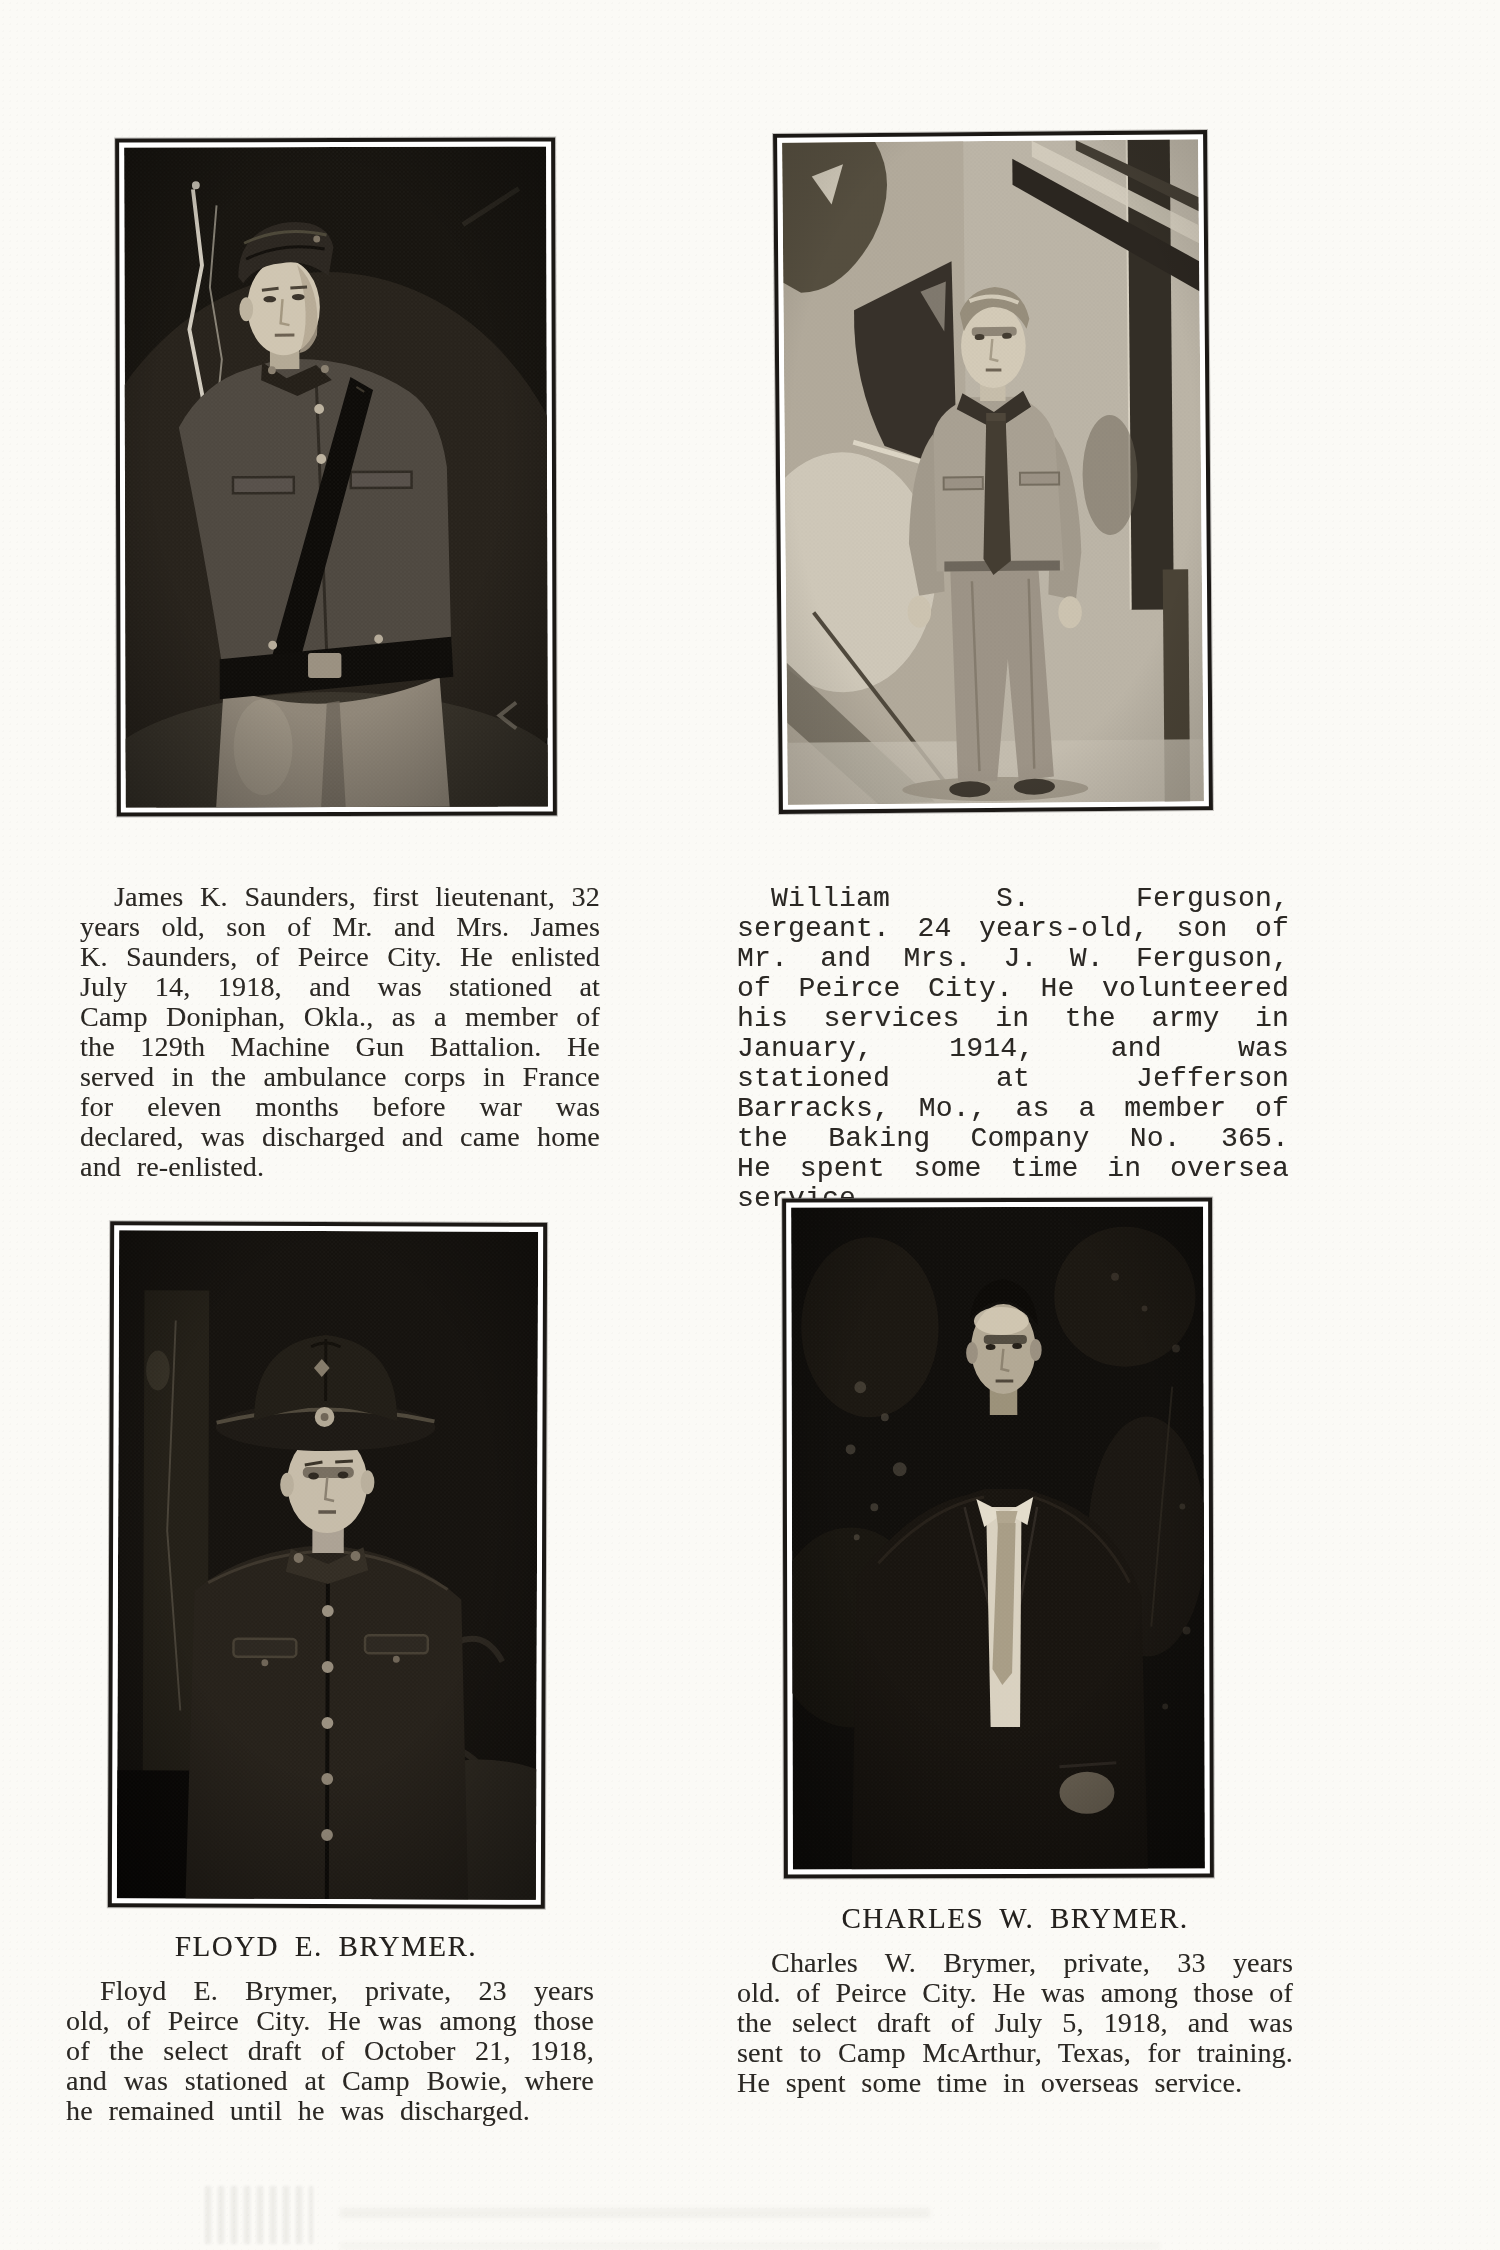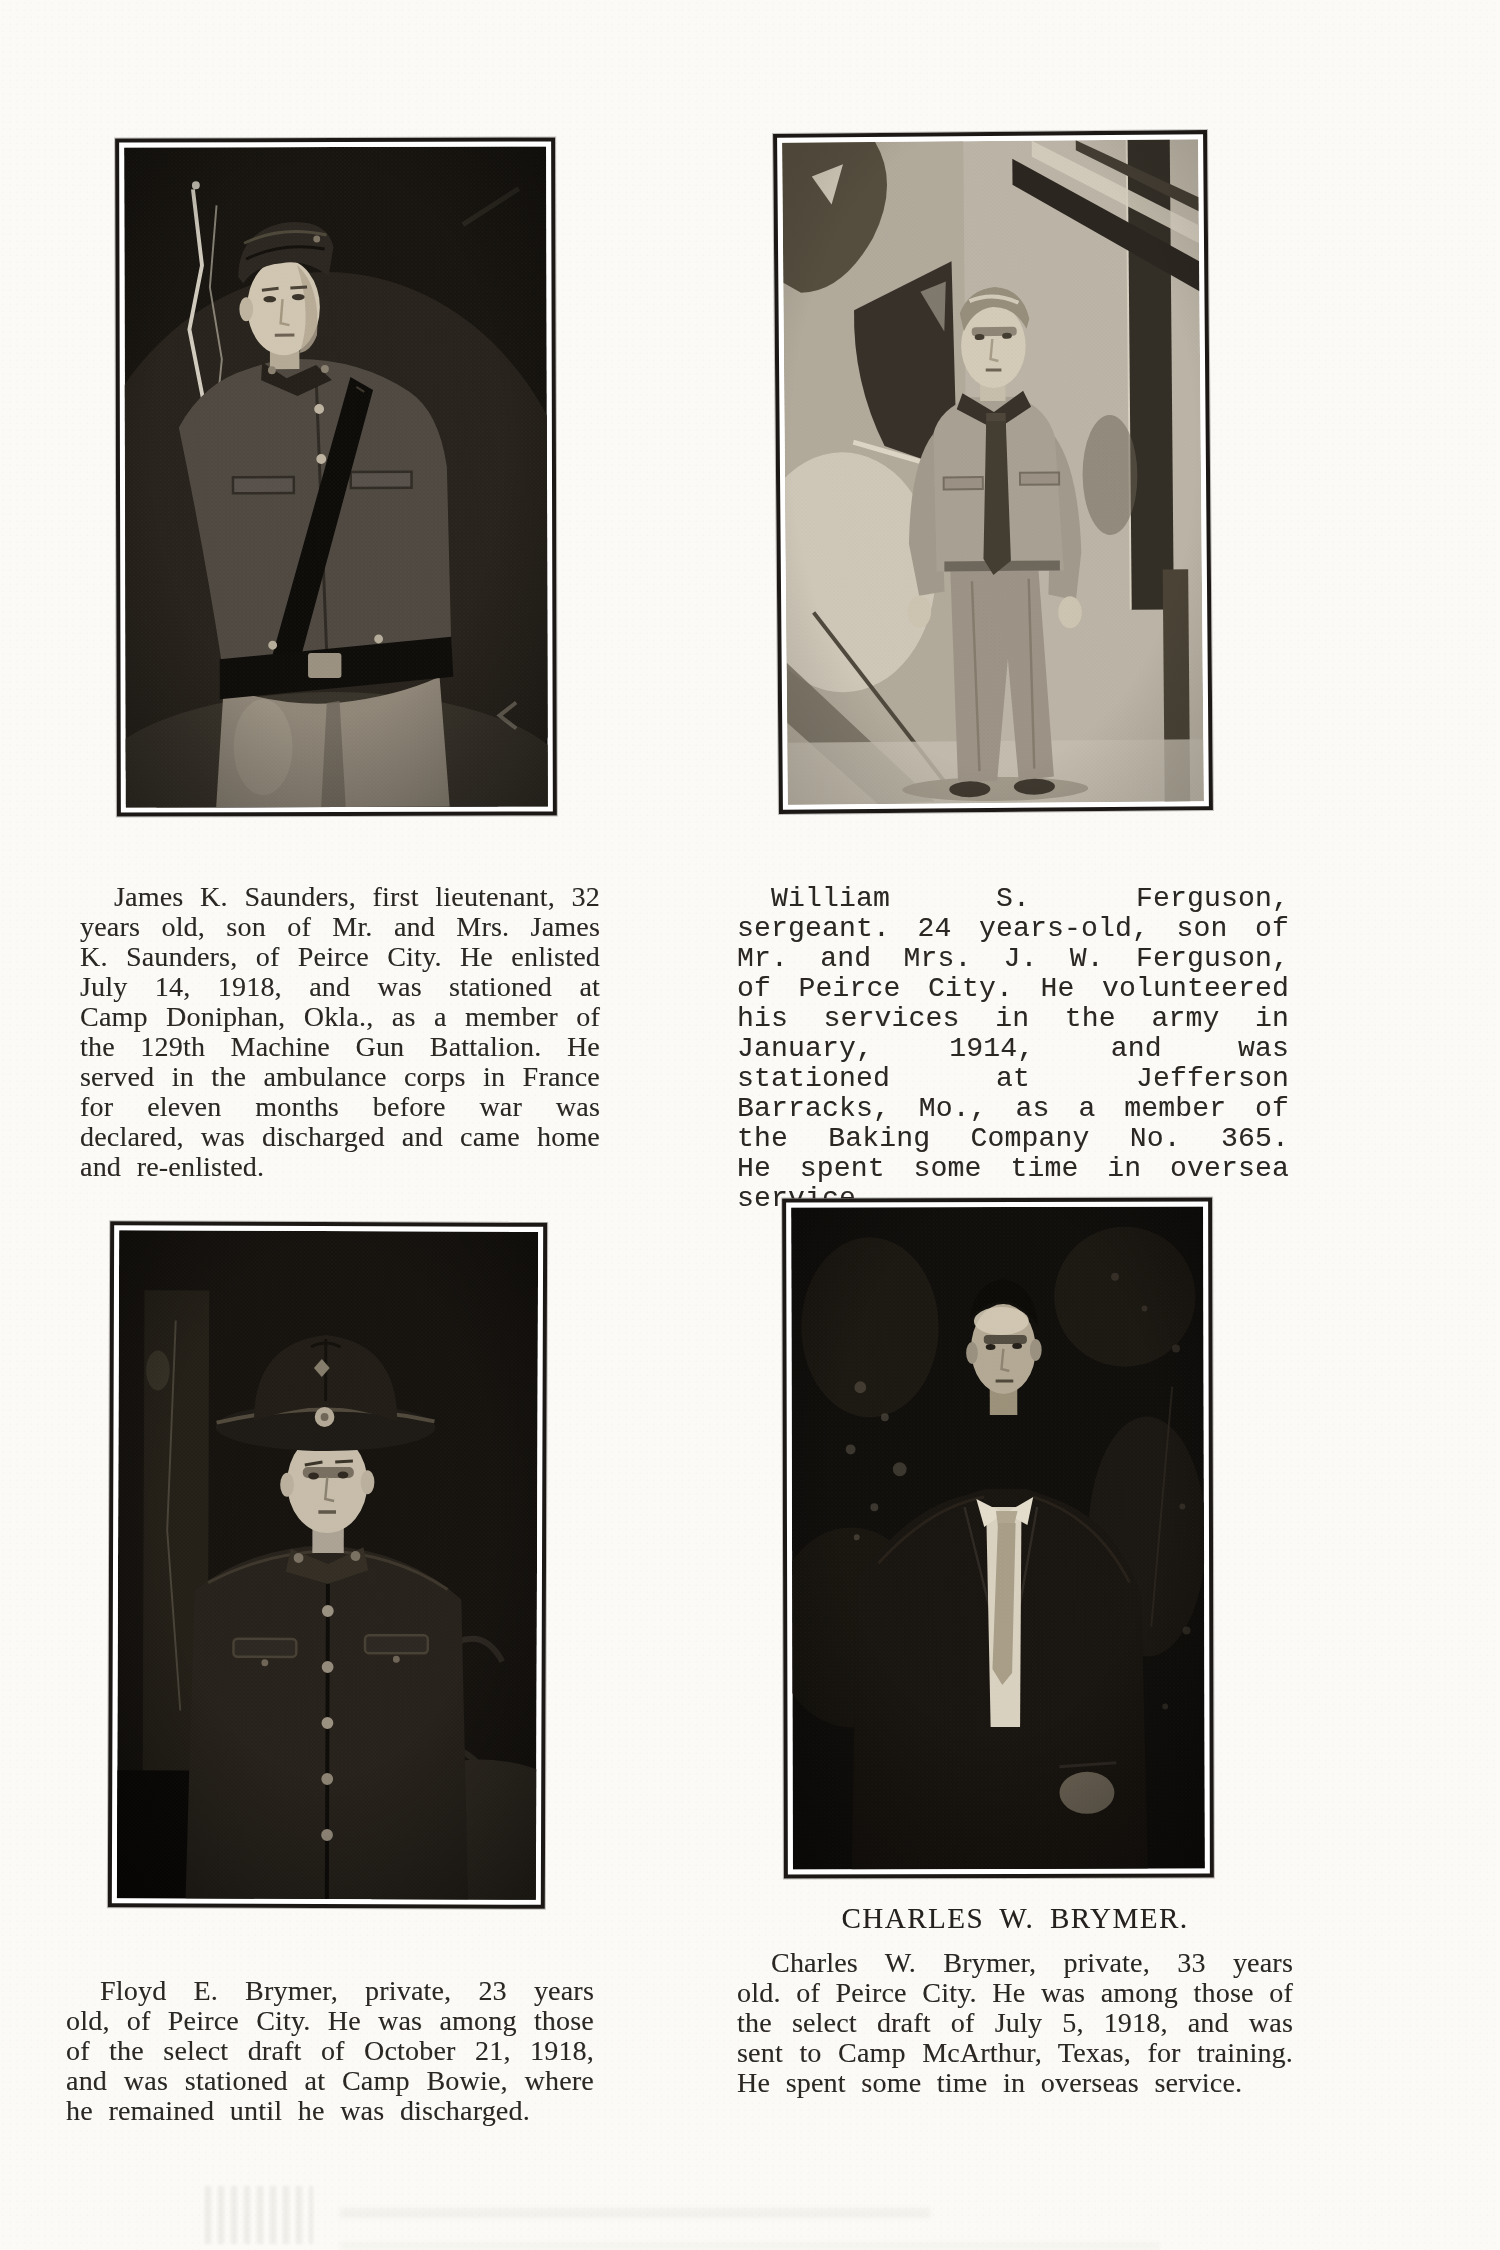--- a/index.html
+++ b/index.html
@@ -314,20 +314,21 @@
       <ellipse cx="249" cy="143" rx="6" ry="11" fill="#9a9080"></ellipse>
       <path d="M182,112 Q186,76 216,72 Q248,78 251,118 Q234,94 216,94 Q198,94 182,112 Z" fill="#0c0a07"></path>
 
       <path d="M272,560 L330,556" stroke="#2e2822" stroke-width="3"></path>
       <ellipse cx="300" cy="586" rx="28" ry="21" fill="#776d5d" opacity="0.9"></ellipse>
       <rect width="420" height="662" fill="url(#ht4)"></rect>
       <rect width="420" height="662" fill="url(#vg4)"></rect>
     </svg>
   </figure>
 
+  <div class="caption" style="left:66px;top:1930px;width:520px;">FLOYD E. BRYMER.</div>
   <div class="bio" style="left:66px;top:1976px;width:528px;">Floyd E. Brymer, private, 23 years old, of Peirce City.  He was among those of the select draft of October 21, 1918, and was stationed at Camp Bowie, where he remained until he was discharged.</div>
 
   <div class="caption" style="left:737px;top:1902px;width:556px;">CHARLES W. BRYMER.</div>
   <div class="bio" style="left:737px;top:1948px;width:556px;">Charles W. Brymer, private, 33 years old. of Peirce City.  He was among those of the select draft of July 5, 1918, and was sent to Camp McArthur, Texas, for training.  He spent some time in overseas service.</div>
 
   <div class="ghost ghost-bars" style="left:205px;top:2186px;width:108px;height:58px;"></div>
   <div class="ghost ghost-line" style="left:340px;top:2208px;width:590px;height:10px;"></div>
   <div class="ghost ghost-line" style="left:340px;top:2242px;width:820px;height:8px;opacity:.7;"></div>
 
 </div>

